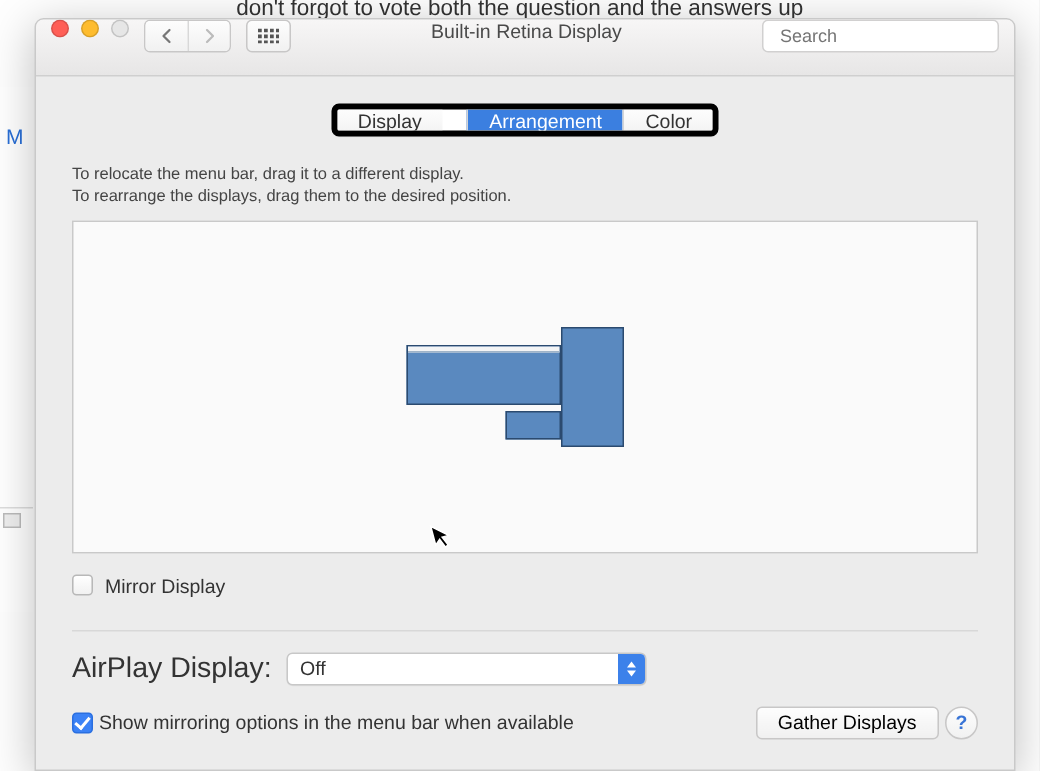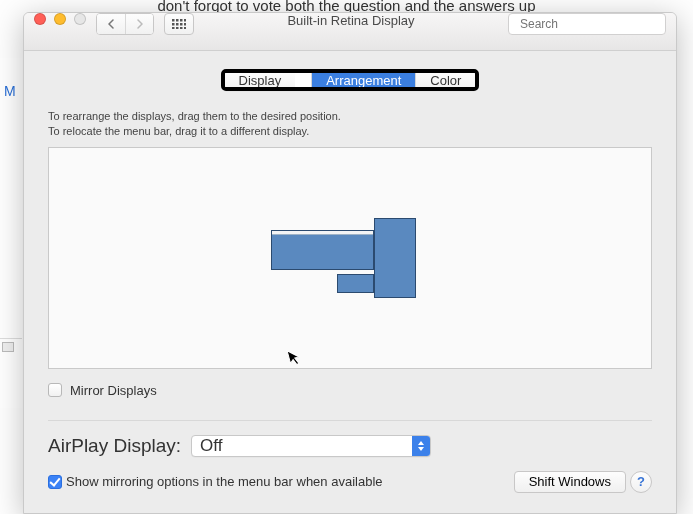--- a/index.html
+++ b/index.html
@@ -31,21 +31,21 @@
   .disp2 { left:325px; top:70px; width:42px; height:80px;}
   .disp3 { left:288px; top:126px; width:37px; height:19px;}
   .mirror-row { margin-top:14px; display:flex; align-items:center; gap:8px; font-size:13px; color:#333;}
   .mac-check { width:14px; height:14px; border:1px solid #b8b8b8; border-radius:3px; background:linear-gradient(#fff,#f1f1f1); display:inline-block; position:relative;}
   .mac-check.checked{ background:#3b82f6; border-color:#2a6fe0;}
   .mac-check.checked::after{ content:""; position:absolute; left:2.5px; top:0px; width:4px; height:8px; border:solid #fff; border-width:0 2px 2px 0; transform:rotate(40deg);}
   .divider { height:1px; background:#d8d8d8; margin:22px 0 14px;}
   .airplay-row{ display:flex; align-items:center; gap:10px; margin-bottom:14px;}
   .airplay-row label{ font-size:19px;}
   .mac-select { display:flex; align-items:center; border:1px solid #c8c8c8; border-radius:4px; height:22px; overflow:hidden; background:#fff; width:240px; box-shadow:0 0.5px 0 rgba(0,0,0,.05);}
-  .mac-select .val{ flex:1; padding:0 8px; font-size:17px;}
+  .mac-select .val{ flex:1; padding:0 8px; font-size:13px;}
   .mac-select .stepper{ width:18px; height:100%; background:#3c81ea; display:flex; flex-direction:column; align-items:center; justify-content:center; gap:0;}
   .mac-select .stepper span{ width:0; height:0; border-left:3.5px solid transparent; border-right:3.5px solid transparent;}
   .mac-select .stepper .up{ border-bottom:4px solid #fff; margin-bottom:2px;}
   .mac-select .stepper .dn{ border-top:4px solid #fff;}
   .bottom-row{ display:flex; align-items:center; gap:4px;}
   .bottom-row .spacer{flex:1;}
   .mac-btn{ height:22px; padding:0 14px; border:1px solid #c8c7c7; border-radius:4px; background:linear-gradient(#fdfdfd,#f0f0f0); font-size:13px; cursor:default;}
   .help-btn{ width:22px; height:22px; border-radius:50%; border:1px solid #c8c7c7; background:linear-gradient(#fdfdfd,#f1f1f1); color:#3874d6; font-weight:600; font-size:13px; display:flex; align-items:center; justify-content:center; cursor:default;}
   .cursor { position:absolute; left:264px; top:335px; font-size:15px; color:#000; transform:rotate(-15deg);}
   .side-stub { position:absolute; left:0; top:58px; width:22px; height:350px; background:#fff;}
@@ -116,55 +116,55 @@
 
   <div class="content">
 
     <div class="tabs">
       <div class="tab">Display</div>
       <div class="tab active">Arrangement</div>
       <div class="tab">Color</div>
     </div>
 
     <div class="instructions">
+      <div>To relocate the menu bar, drag it to a different display.</div>
       <div>To rearrange the displays, drag them to the desired position.</div>
-      <div>To relocate the menu bar, drag it to a different display.</div>
     </div>
 
     <div class="arena">
       <div class="disp disp1">
         <div class="menubar"></div>
       </div>
       <div class="disp disp2"></div>
       <div class="disp disp3"></div>
     </div>
 
     <div class="mirror-row">
       <span class="mac-check" id="mirror-check"></span>
-      <span>Mirror Displays</span>
+      <span>Mirror Display</span>
     </div>
 
     <div class="divider"></div>
 
     <div class="airplay-row">
       <label>AirPlay Display:</label>
       <div class="mac-select">
         <div class="val">Off</div>
         <div class="stepper">
             <span class="up"></span>
             <span class="dn"></span>
           </div>
       </div>
     </div>
 
     <div class="bottom-row">
       <span class="mac-check checked" id="show-mirror-check"></span>
       <span>Show mirroring options in the menu bar when available</span>
       <span class="spacer"></span>
-      <button class="mac-btn">Shift Windows</button>
+      <button class="mac-btn">Gather Displays</button>
       <div class="help-btn">?</div>
     </div>
 
   </div>
 
   <div class="cursor">
     <svg width="14" height="18" viewBox="0 0 14 18">
         <path d="M1 1 L1 14 L4.5 11 L7 17 L9 16 L6.5 10 L11 10 Z" fill="#000" stroke="#fff" stroke-width="1"></path>
       </svg>
   </div>

